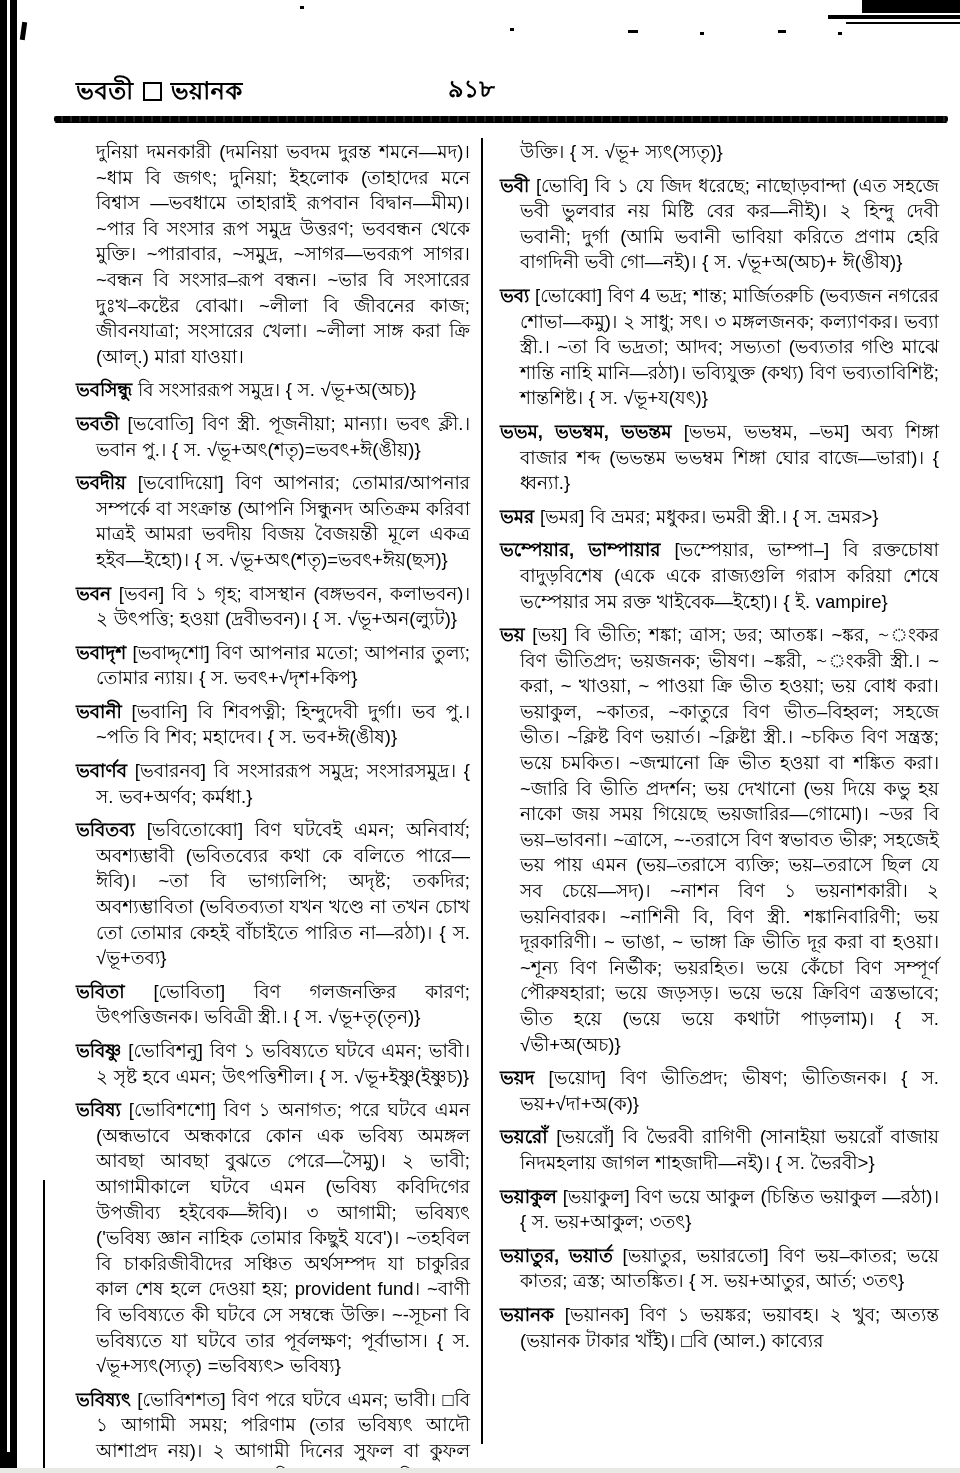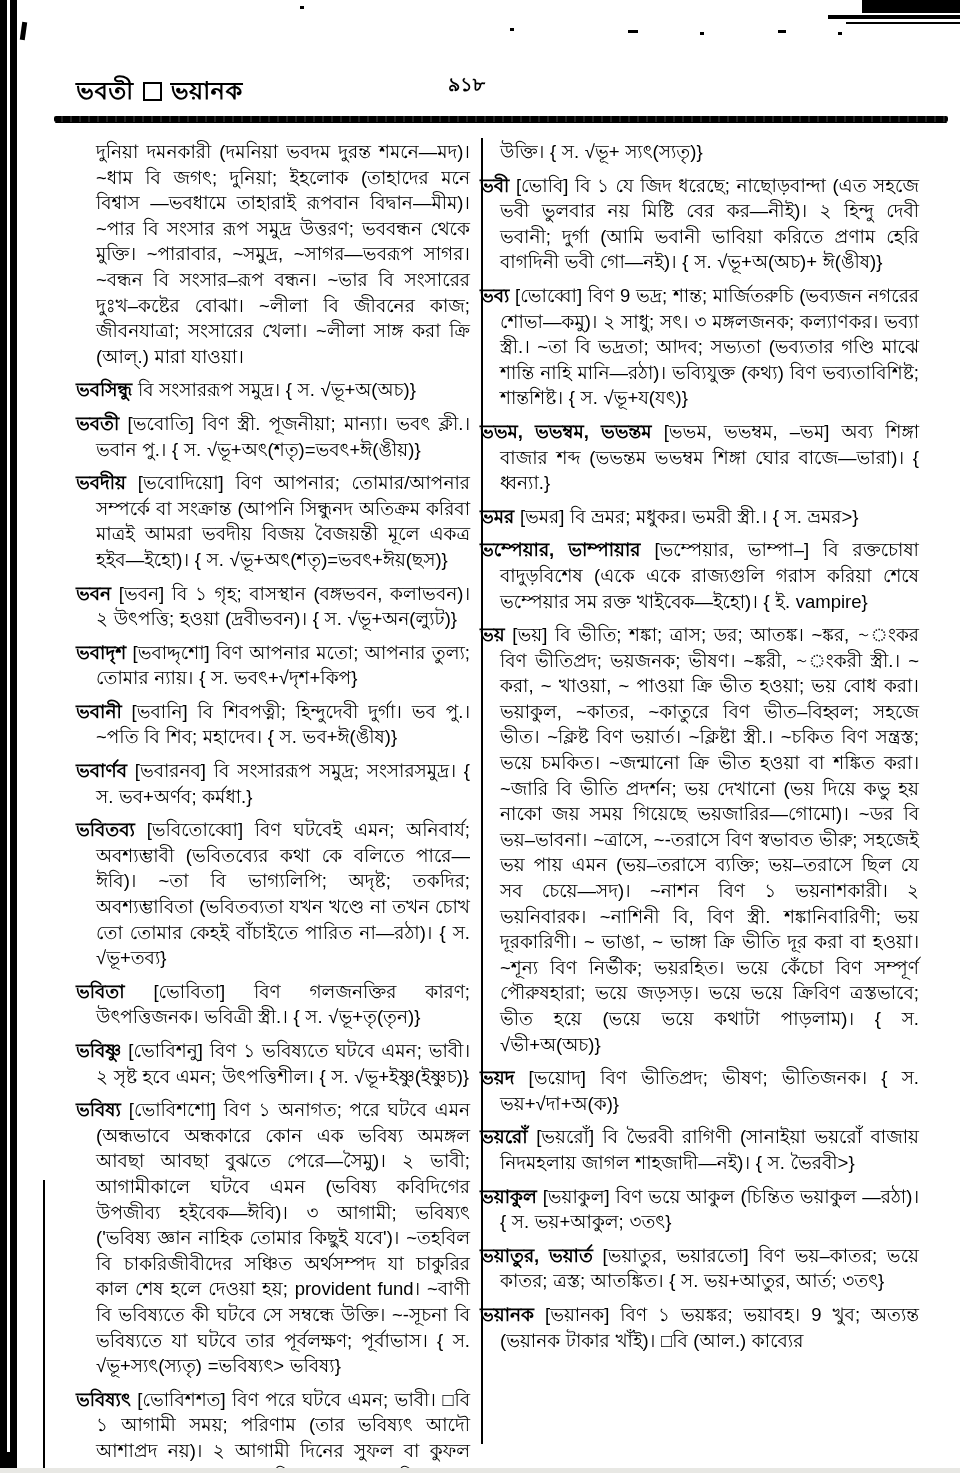--- a/index.html
+++ b/index.html
@@ -4,28 +4,28 @@
 <style>
   html,body{margin:0;padding:0;background:#e8e8e4;}
   .page{
     position:relative;width:960px;height:1468px;background:#ffffff;
     font-family:Liberation Sans, sans-serif;color:#000;
     overflow:hidden;margin:0 auto;
   }
   
   .guideword{position:absolute;left:76px;top:72px;font-size:24px;font-weight:bold;letter-spacing:.5px;white-space:nowrap;}
   .guide-sep{display:inline-block;width:15px;height:15px;border:2.5px solid #000;margin:0 9px 2px 9px;vertical-align:middle;}
-  .pageno{position:absolute;left:448px;top:70px;font-size:19px;font-weight:bold;}
+  .pageno{position:absolute;left:448px;top:70px;font-size:24px;font-weight:bold;}
   .rule{position:absolute;left:54px;top:116px;width:894px;height:6px;
     background:repeating-linear-gradient(90deg,#000 0 7px,#222 7px 9px);
     border-radius:2px;box-shadow:0 2px 0 -1px #000;}
   
   .col{position:absolute;top:131px;}
   .col-left{left:68px;width:410px;}
-  .col-right{left:472px;width:455px;}
+  .col-right{left:492px;width:455px;}
   .divider{position:absolute;left:481px;top:138px;width:2px;height:1306px;background:#000;}
   .entry{margin:8px;text-align:justify;font-size:18.5px;line-height:25.6px;
     text-indent:-20px;padding-left:20px;word-spacing:.5px;}
   .entry.cont{text-indent:0;}
   .entry b{font-weight:bold;}
   
   .art{position:absolute;background:#000;}
   .a-band1{left:0;top:0;width:7px;height:1473px;}
   .a-band2{left:10px;top:0;width:7px;height:1473px;}
   .a-line1{left:43px;top:1180px;width:2px;height:293px;}
@@ -72,25 +72,25 @@
       <p class="entry"><b>ভবিতব্য</b> <span>[ভবিতোব্বো] বিণ ঘটবেই এমন; অনিবার্য; অবশ্যম্ভাবী (ভবিতব্যের কথা কে বলিতে পারে—ঈবি)। ~তা বি ভাগ্যলিপি; অদৃষ্ট; তকদির; অবশ্যম্ভাবিতা (ভবিতব্যতা যখন খণ্ডে না তখন চোখ তো তোমার কেহই বাঁচাইতে পারিত না—রঠা)। { স. √ভূ+তব্য}</span></p>
       <p class="entry"><b>ভবিতা</b> <span>[ভোবিতা] বিণ গলজনক্তির কারণ; উৎপত্তিজনক। ভবিত্রী স্ত্রী.। { স. √ভূ+তৃ(তৃন)}</span></p>
       <p class="entry"><b>ভবিষ্ণু</b> <span>[ভোবিশনু] বিণ ১ ভবিষ্যতে ঘটবে এমন; ভাবী। ২ সৃষ্ট হবে এমন; উৎপত্তিশীল। { স. √ভূ+ইষ্ণু(ইষ্ণুচ)}</span></p>
       <p class="entry"><b>ভবিষ্য</b> <span>[ভোবিশশো] বিণ ১ অনাগত; পরে ঘটবে এমন (অন্ধভাবে অন্ধকারে কোন এক ভবিষ্য অমঙ্গল আবছা আবছা বুঝতে পেরে—সৈমু)। ২ ভাবী; আগামীকালে ঘটবে এমন (ভবিষ্য কবিদিগের উপজীব্য হইবেক—ঈবি)। ৩ আগামী; ভবিষ্যৎ ('ভবিষ্য জ্ঞান নাহিক তোমার কিছুই যবে')। ~তহবিল বি চাকরিজীবীদের সঞ্চিত অর্থসম্পদ যা চাকুরির কাল শেষ হলে দেওয়া হয়; provident fund। ~বাণী বি ভবিষ্যতে কী ঘটবে সে সম্বন্ধে উক্তি। ~-সূচনা বি ভবিষ্যতে যা ঘটবে তার পূর্বলক্ষণ; পূর্বাভাস। { স. √ভূ+স্যৎ(স্যতৃ) =ভবিষ্যৎ&gt; ভবিষ্য}</span></p>
       <p class="entry"><b>ভবিষ্যৎ</b> <span>[ভোবিশশত] বিণ পরে ঘটবে এমন; ভাবী। □বি ১ আগামী সময়; পরিণাম (তার ভবিষ্যৎ আদৌ আশাপ্রদ নয়)। ২ আগামী দিনের সুফল বা কুফল (আজ যা করছে তার ভবিষ্যৎ আছে)। ভবিষ্যদ্বক্তা, ~-বক্তা বি ভবিষ্যতে কী ঘটবে তা যিনি বলতে পারেন। ভবিষ্যদ্বাণী, ~-বাণী বি ভবিষ্যতে কী ঘটবে সে সম্বন্ধে</span></p>
     </div>
   <div class="divider"></div>
   <div class="col col-right">
       <p class="entry cont"><span>উক্তি। { স. √ভূ+ স্যৎ(স্যতৃ)}</span></p>
       <p class="entry"><b>ভবী</b> <span>[ভোবি] বি ১ যে জিদ ধরেছে; নাছোড়বান্দা (এত সহজে ভবী ভুলবার নয় মিষ্টি বের কর—নীই)। ২ হিন্দু দেবী ভবানী; দুর্গা (আমি ভবানী ভাবিয়া করিতে প্রণাম হেরি বাগদিনী ভবী গো—নই)। { স. √ভূ+অ(অচ)+ ঈ(ঙীষ)}</span></p>
-      <p class="entry"><b>ভব্য</b> <span>[ভোব্বো] বিণ 9 ভদ্র; শান্ত; মার্জিতরুচি (ভব্যজন নগরের শোভা—কমু)। ২ সাধু; সৎ। ৩ মঙ্গলজনক; কল্যাণকর। ভব্যা স্ত্রী.। ~তা বি ভদ্রতা; আদব; সভ্যতা (ভব্যতার গণ্ডি মাঝে শান্তি নাহি মানি—রঠা)। ভব্যিযুক্ত (কথ্য) বিণ ভব্যতাবিশিষ্ট; শান্তশিষ্ট। { স. √ভূ+য(যৎ)}</span></p>
+      <p class="entry"><b>ভব্য</b> <span>[ভোব্বো] বিণ 4 ভদ্র; শান্ত; মার্জিতরুচি (ভব্যজন নগরের শোভা—কমু)। ২ সাধু; সৎ। ৩ মঙ্গলজনক; কল্যাণকর। ভব্যা স্ত্রী.। ~তা বি ভদ্রতা; আদব; সভ্যতা (ভব্যতার গণ্ডি মাঝে শান্তি নাহি মানি—রঠা)। ভব্যিযুক্ত (কথ্য) বিণ ভব্যতাবিশিষ্ট; শান্তশিষ্ট। { স. √ভূ+য(যৎ)}</span></p>
       <p class="entry"><b>ভভম, ভভম্বম, ভভন্তম</b> <span>[ভভম, ভভম্বম, –ভম] অব্য শিঙ্গা বাজার শব্দ (ভভন্তম ভভম্বম শিঙ্গা ঘোর বাজে—ভারা)। { ধ্বন্যা.}</span></p>
       <p class="entry"><b>ভমর</b> <span>[ভমর] বি ভ্রমর; মধুকর। ভমরী স্ত্রী.। { স. ভ্রমর&gt;}</span></p>
       <p class="entry"><b>ভম্পেয়ার, ভাম্পায়ার</b> <span>[ভম্পেয়ার, ভাম্পা–] বি রক্তচোষা বাদুড়বিশেষ (একে একে রাজ্যগুলি গরাস করিয়া শেষে ভম্পেয়ার সম রক্ত খাইবেক—ইহো)। { ই. vampire}</span></p>
       <p class="entry"><b>ভয়</b> <span>[ভয়] বি ভীতি; শঙ্কা; ত্রাস; ডর; আতঙ্ক। ~ঙ্কর, ~ংকর বিণ ভীতিপ্রদ; ভয়জনক; ভীষণ। ~ঙ্করী, ~ংকরী স্ত্রী.। ~ করা, ~ খাওয়া, ~ পাওয়া ক্রি ভীত হওয়া; ভয় বোধ করা। ভয়াকুল, ~কাতর, ~কাতুরে বিণ ভীত–বিহ্বল; সহজে ভীত। ~ক্লিষ্ট বিণ ভয়ার্ত। ~ক্লিষ্টা স্ত্রী.। ~চকিত বিণ সন্ত্রস্ত; ভয়ে চমকিত। ~জন্মানো ক্রি ভীত হওয়া বা শঙ্কিত করা। ~জারি বি ভীতি প্রদর্শন; ভয় দেখানো (ভয় দিয়ে কভু হয় নাকো জয় সময় গিয়েছে ভয়জারির—গোমো)। ~ডর বি ভয়–ভাবনা। ~ত্রাসে, ~-তরাসে বিণ স্বভাবত ভীরু; সহজেই ভয় পায় এমন (ভয়–তরাসে ব্যক্তি; ভয়–তরাসে ছিল যে সব চেয়ে—সদ)। ~নাশন বিণ ১ ভয়নাশকারী। ২ ভয়নিবারক। ~নাশিনী বি, বিণ স্ত্রী. শঙ্কানিবারিণী; ভয় দূরকারিণী। ~ ভাঙা, ~ ভাঙ্গা ক্রি ভীতি দূর করা বা হওয়া। ~শূন্য বিণ নির্ভীক; ভয়রহিত। ভয়ে কেঁচো বিণ সম্পূর্ণ পৌরুষহারা; ভয়ে জড়সড়। ভয়ে ভয়ে ক্রিবিণ ত্রস্তভাবে; ভীত হয়ে (ভয়ে ভয়ে কথাটা পাড়লাম)। { স. √ভী+অ(অচ)}</span></p>
       <p class="entry"><b>ভয়দ</b> <span>[ভয়োদ] বিণ ভীতিপ্রদ; ভীষণ; ভীতিজনক। { স. ভয়+√দা+অ(ক)}</span></p>
       <p class="entry"><b>ভয়রোঁ</b> <span>[ভয়রোঁ] বি ভৈরবী রাগিণী (সানাইয়া ভয়রোঁ বাজায় নিদমহলায় জাগল শাহজাদী—নই)। { স. ভৈরবী&gt;}</span></p>
       <p class="entry"><b>ভয়াকুল</b> <span>[ভয়াকুল] বিণ ভয়ে আকুল (চিন্তিত ভয়াকুল —রঠা)। { স. ভয়+আকুল; ৩তৎ}</span></p>
       <p class="entry"><b>ভয়াতুর, ভয়ার্ত</b> <span>[ভয়াতুর, ভয়ারতো] বিণ ভয়–কাতর; ভয়ে কাতর; ত্রস্ত; আতঙ্কিত। { স. ভয়+আতুর, আর্ত; ৩তৎ}</span></p>
-      <p class="entry"><b>ভয়ানক</b> <span>[ভয়ানক] বিণ ১ ভয়ঙ্কর; ভয়াবহ। 9 খুব; অত্যন্ত (ভয়ানক টাকার খাঁই)। □বি (আল.) কাব্যের</span></p>
+      <p class="entry"><b>ভয়ানক</b> <span>[ভয়ানক] বিণ ১ ভয়ঙ্কর; ভয়াবহ। ২ খুব; অত্যন্ত (ভয়ানক টাকার খাঁই)। □বি (আল.) কাব্যের</span></p>
     </div>
 
 </div>
 
 </body></html>

